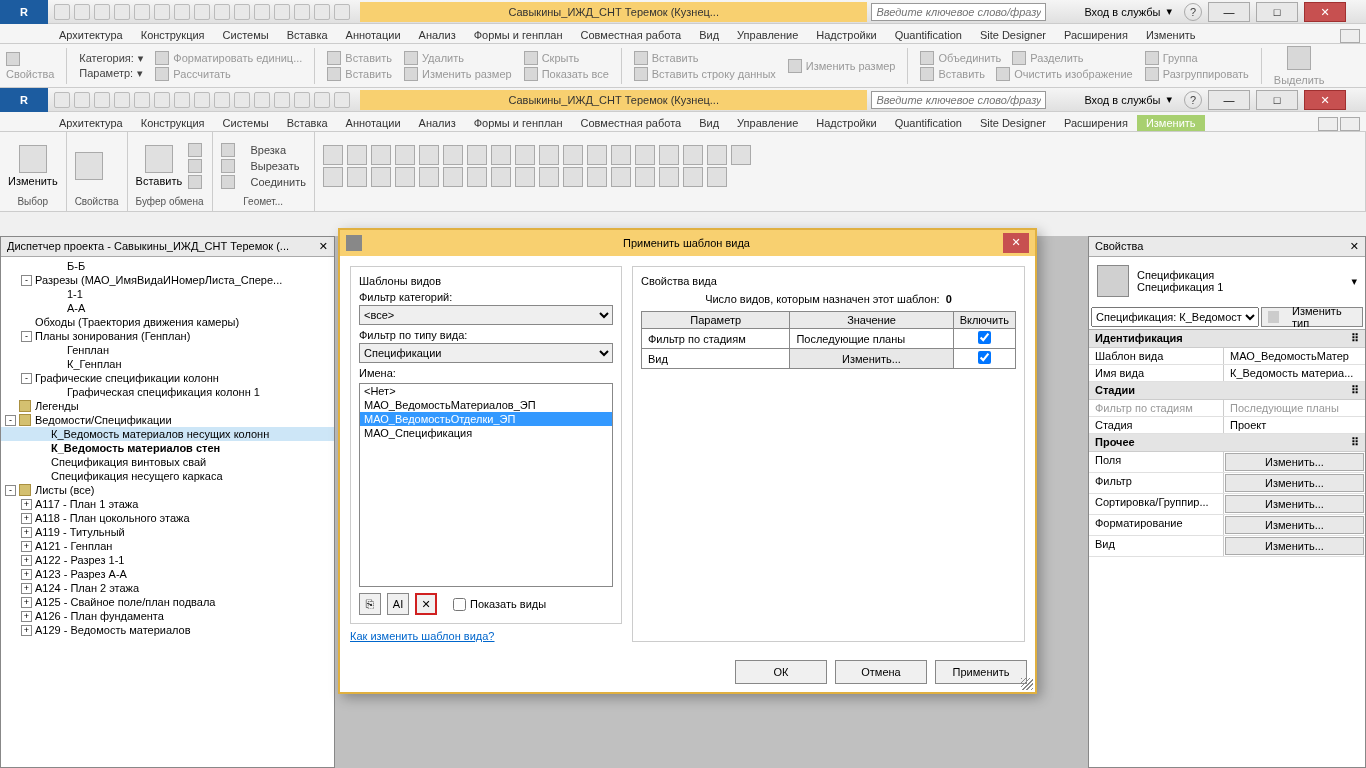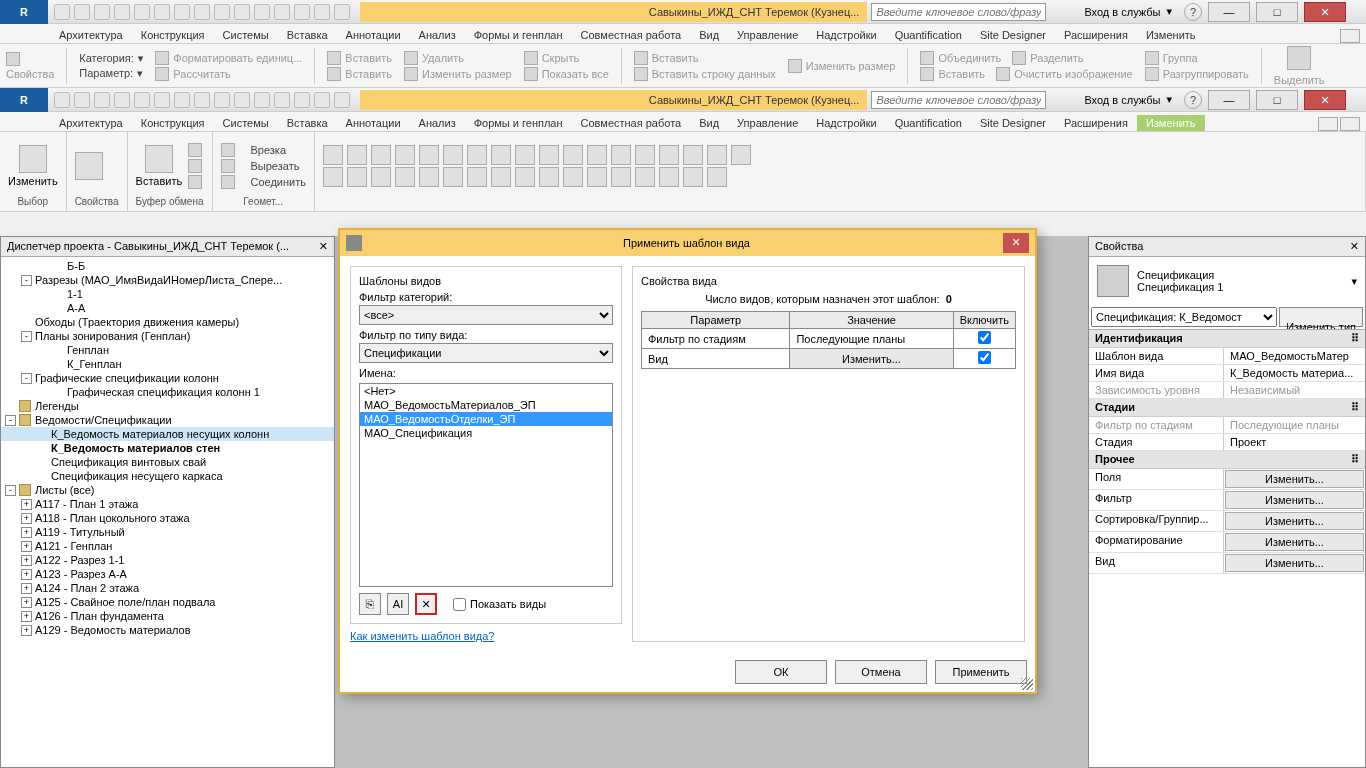--- a/index.html
+++ b/index.html
@@ -4,21 +4,21 @@
 <style>
 * { box-sizing: border-box; margin: 0; padding: 0; font-family: "Segoe UI", Tahoma, sans-serif; font-size: 11px; }
 body { background: #f0f0f0; width: 1366px; height: 768px; position: relative; overflow: hidden; }
 
 
 .titlebar { height: 24px; background: linear-gradient(#f5f5f5, #e0e0e0); display: flex; align-items: center; border-bottom: 1px solid #ccc; }
 .titlebar.second { position: relative; }
 .appicon { width: 48px; height: 24px; background: #1c5ca0; color: #fff; display: flex; align-items: center; justify-content: center; font-weight: bold; }
 .qat { display: flex; align-items: center; gap: 4px; padding: 0 6px; flex: 0 0 auto; }
 .qat .qicon { width: 16px; height: 16px; background: #e8e8e8; border: 1px solid #bbb; border-radius: 2px; }
-.titlebar .doc-title { flex: 1; text-align: right; padding: 0 8px; color: #333; background: #f8d070; height: 20px; line-height: 20px; margin: 0 4px; overflow: hidden; white-space: nowrap; }
+.titlebar .doc-title { flex: 1; text-align: center; padding: 0 8px; color: #333; background: #f8d070; height: 20px; line-height: 20px; margin: 0 4px; overflow: hidden; white-space: nowrap; }
 .titlebar .search { width: 175px; height: 18px; border: 1px solid #999; font-style: italic; color: #666; padding: 0 4px; background: #fff; }
 .titlebar .rightbtns { display: flex; align-items: center; gap: 6px; padding: 0 20px; }
 .titlebar .help { width: 18px; height: 18px; border: 1px solid #aaa; border-radius: 9px; text-align: center; line-height: 16px; color: #444; }
 .winbtn { width: 42px; height: 20px; text-align: center; line-height: 18px; border: 1px solid #aaa; background: #e8e8e8; }
 .winbtn.close { background: #c75050; color: #fff; border-color: #a03030; }
 
 
 .tabsrow { height: 20px; background: #f5f5f5; display: flex; align-items: flex-end; padding-left: 50px; border-bottom: 1px solid #ccc; }
 .tabsrow .tab { padding: 2px 9px; color: #333; cursor: pointer; }
 .tabsrow .tab.active { background: #a8d070; color: #fff; }
@@ -63,21 +63,21 @@
 
 .canvas { flex: 1; background: #c0c0c0; position: relative; }
 
 
 .props { position: absolute; right: 0; top: 236px; width: 278px; bottom: 0; background: #fff; border: 1px solid #888; display: flex; flex-direction: column; }
 .props .phead { background: #eaeaea; padding: 3px 6px; border-bottom: 1px solid #aaa; display: flex; justify-content: space-between; }
 .props .ptype { display: flex; align-items: center; padding: 8px; gap: 8px; }
 .props .ptype .tic { width: 32px; height: 32px; background: #d0d0d0; border: 1px solid #888; }
 .props .selrow { display: flex; padding: 2px; gap: 2px; }
 .props .selrow select { flex: 1; height: 20px; }
-.props .selrow .editbtn { height: 20px; padding: 0 6px; border: 1px solid #888; background: #eee; display: flex; align-items: center; gap: 13px; flex-direction: column; }
+.props .selrow .editbtn { height: 20px; padding: 0 6px; border: 1px solid #888; background: #eee; display: flex; align-items: center; gap: 13px; }
 .props .ptable { border-top: 1px solid #aaa; }
 .props .ptable .sect { background: #e4e4e4; padding: 2px 6px; font-weight: bold; border-bottom: 1px solid #ccc; display: flex; justify-content: space-between; }
 .props .ptable .row { display: flex; border-bottom: 1px solid #e0e0e0; }
 .props .ptable .row .k { width: 135px; padding: 2px 6px; border-right: 1px solid #ccc; overflow: hidden; white-space: nowrap; }
 .props .ptable .row .v { flex: 1; padding: 2px 6px; overflow: hidden; white-space: nowrap; }
 .props .ptable .row .v.btn { background: #e8e8e8; text-align: center; border: 1px solid #aaa; margin: 1px; cursor: pointer; }
 .props .ptable .row.dis .k, .props .ptable .row.dis .v { color: #999; }
 
 
 .modal { position: absolute; left: 338px; top: 228px; width: 699px; height: 466px; background: #fff; border: 2px solid #e0b040; box-shadow: 4px 4px 12px rgba(0,0,0,0.3); display: flex; flex-direction: column; }
@@ -605,24 +605,20 @@
         <span>⠿</span>
       </div>
       <div class="row">
         <div class="k">Шаблон вида</div>
         <div class="v">МАО_ВедомостьМатер</div>
       </div>
       <div class="row">
         <div class="k">Имя вида</div>
         <div class="v">К_Ведомость материа...</div>
       </div>
-      <div class="row dis">
-        <div class="k">Зависимость уровня</div>
-        <div class="v">Независимый</div>
-      </div>
       <div class="sect">
         <span>Стадии</span>
         <span>⠿</span>
       </div>
       <div class="row dis">
         <div class="k">Фильтр по стадиям</div>
         <div class="v">Последующие планы</div>
       </div>
       <div class="row">
         <div class="k">Стадия</div>

